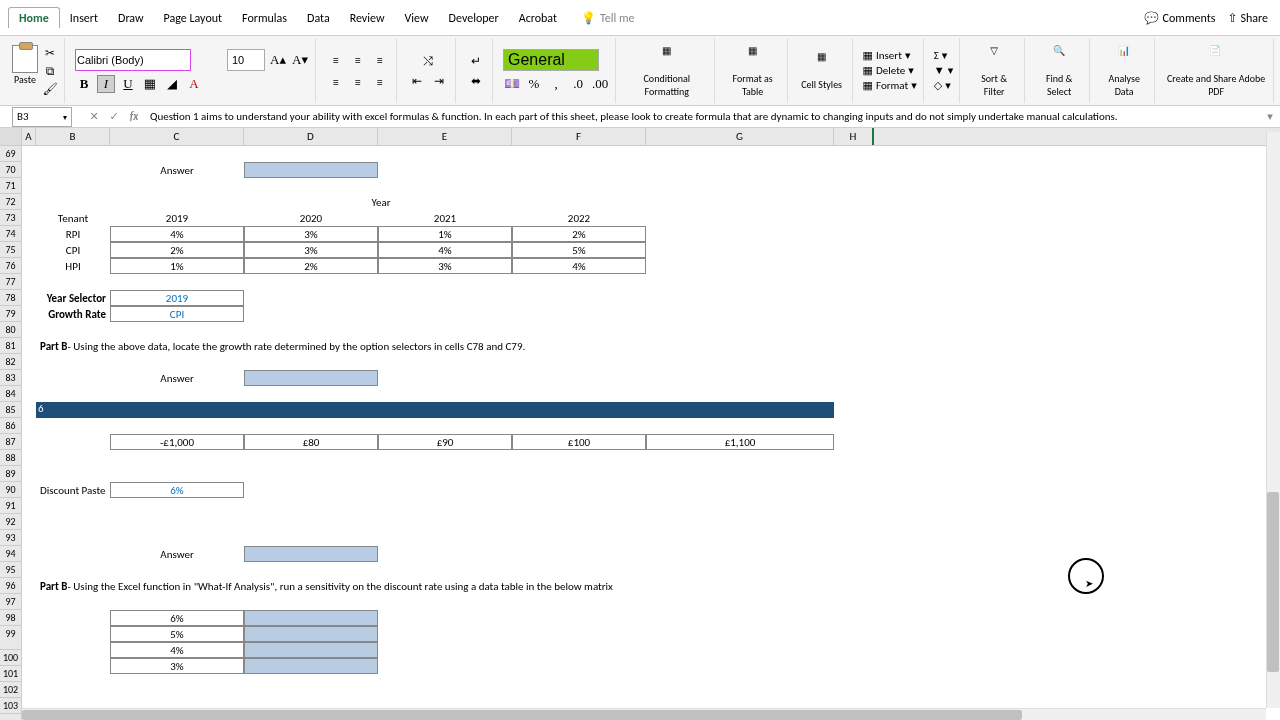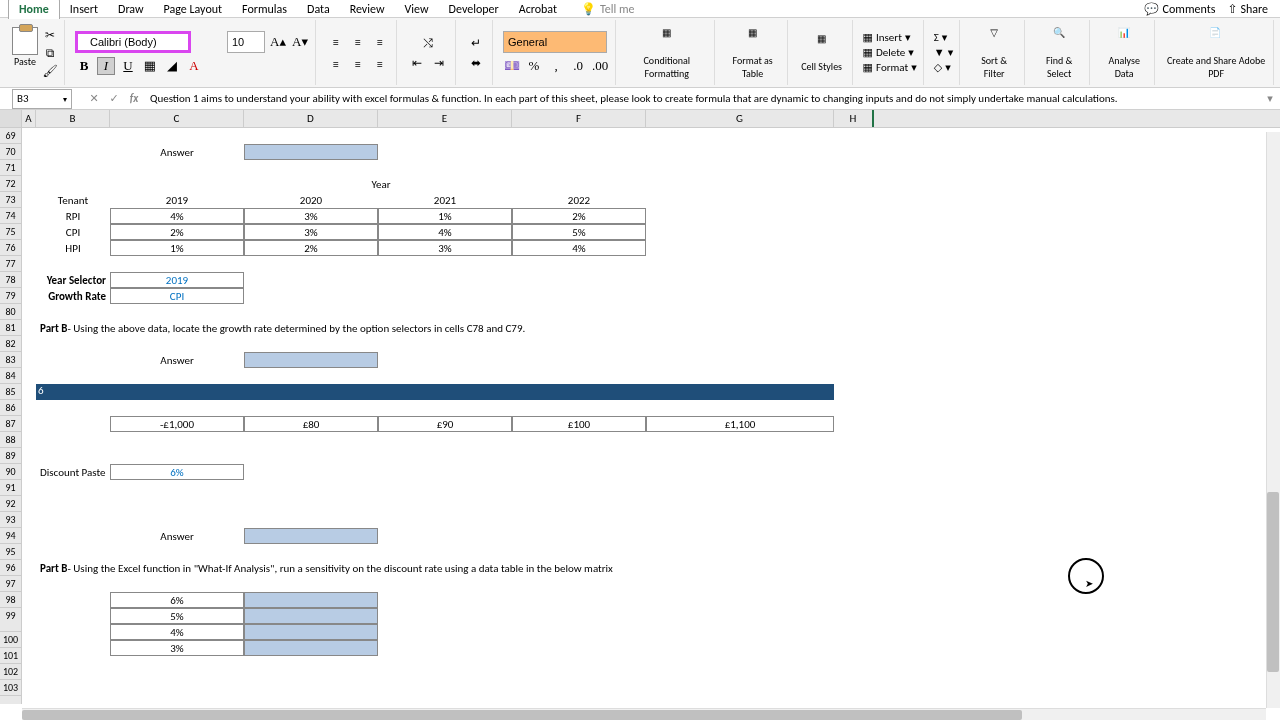--- a/index.html
+++ b/index.html
@@ -1,42 +1,42 @@
 <!DOCTYPE html>
 <html><head>
 <meta charset="utf-8">
 <style>
 * { box-sizing: border-box; margin: 0; padding: 0; }
 body { font-family: Calibri, Arial, sans-serif; font-size: 12px; background: #fff; overflow: hidden; width: 1280px; height: 720px; position: relative; }
 
 
-.ribbon-tabs { display: flex; align-items: center; height: 18px; border-bottom: 1px solid #d0d0d0; padding-left: 8px; }
+.ribbon-tabs { display: flex; align-items: center; height: 36px; border-bottom: 1px solid #d0d0d0; padding-left: 8px; }
 .ribbon-tab { padding: 3px 10px; font-size: 12px; cursor: pointer; }
 .ribbon-tab.active { background: #fff; border: 1px solid #aaa; border-bottom: none; border-radius: 3px 3px 0 0; color: #217346; font-weight: bold; }
 .ribbon-right { margin-left: auto; display: flex; gap: 12px; padding-right: 12px; font-size: 12px; }
 .ribbon-right-item { display: flex; align-items: center; gap: 3px; cursor: pointer; }
 .tell-me { display: flex; align-items: center; gap: 4px; color: #888; margin-left: 14px; }
 
 
 .ribbon { display: flex; height: 70px; border-bottom: 1px solid #d0d0d0; background: #f5f5f5; padding: 2px 6px; gap: 4px; }
 .ribbon-group { display: flex; flex-direction: column; align-items: center; justify-content: center; padding: 2px 6px; border-right: 1px solid #ddd; }
 .paste-btn { display: flex; flex-direction: column; align-items: center; font-size: 10px; }
 .paste-icon { width: 26px; height: 28px; background: #fff; border: 1px solid #888; position: relative; }
 .paste-icon::before { content:''; position:absolute; top:-4px; left:6px; width:12px; height:6px; background:#d4a55a; border:1px solid #888; border-radius:2px; }
 .small-icons-col { display: flex; flex-direction: column; gap: 2px; margin-left: 4px; }
 .small-icon { width: 16px; height: 16px; display: flex; align-items: center; justify-content: center; cursor: pointer; font-size: 12px; }
 .font-row { display: flex; align-items: center; gap: 4px; margin-bottom: 4px; }
-.font-select { width: 116px; height: 22px; border: 3px solid #d946ef; font-size: 11px; padding: 0 12px; background: #fff; }
+.font-select { width: 116px; height: 22px; border: 1px solid #d946ef; font-size: 11px; padding: 0 1px; background: #fff; }
 .size-select { width: 38px; height: 22px; border: 1px solid #aaa; font-size: 11px; padding: 0 4px; background: #fff; margin-left: 32px; }
 .font-btns { display: flex; gap: 4px; align-items: center; }
 .fb { width: 18px; height: 18px; display: flex; align-items: center; justify-content: center; cursor: pointer; font-size: 13px; font-family: 'Times New Roman', serif; }
 .fb.active { background: #d0d0d0; border: 1px solid #888; }
 .align-grid { display: grid; grid-template-columns: repeat(3, 20px); grid-template-rows: repeat(2, 20px); gap: 2px; }
 .ab { width: 20px; height: 20px; cursor: pointer; display: flex; align-items: center; justify-content: center; }
-.dropdown-general { width: 104px; height: 22px; border: 1px solid #aaa; font-size: 11px; padding: 0 4px; background: #fdba74; }
+.dropdown-general { width: 96px; height: 22px; border: 1px solid #aaa; font-size: 16px; padding: 0 4px; background: #84cc16; }
 .big-button { display: flex; flex-direction: column; align-items: center; font-size: 10px; text-align: center; cursor: pointer; min-width: 48px; }
 .big-button .icn { width: 26px; height: 26px; margin-bottom: 2px; }
 .cell-menu { display: flex; flex-direction: column; gap: 2px; font-size: 11px; }
 .cell-menu-item { display: flex; align-items: center; gap: 3px; cursor: pointer; }
 
 
 .formula-bar { display: flex; align-items: center; height: 22px; border-bottom: 1px solid #d0d0d0; font-size: 11px; }
 .name-box { width: 60px; height: 20px; border: 1px solid #aaa; padding: 0 4px; display: flex; align-items: center; justify-content: space-between; margin: 0 12px; }
 .fb-btn { width: 20px; text-align: center; color: #888; cursor: pointer; }
 .fx { font-style: italic; font-weight: bold; }

